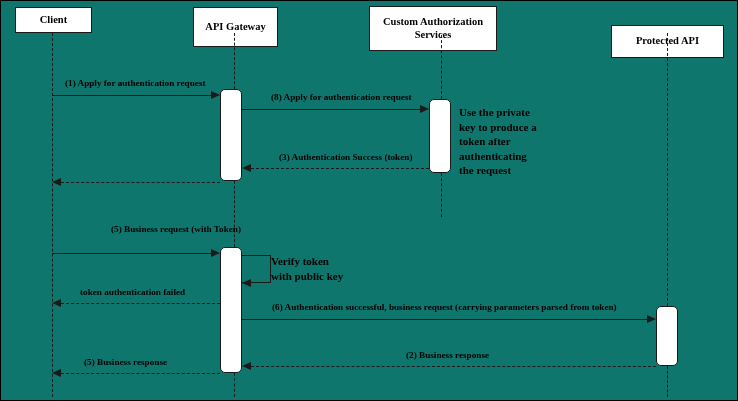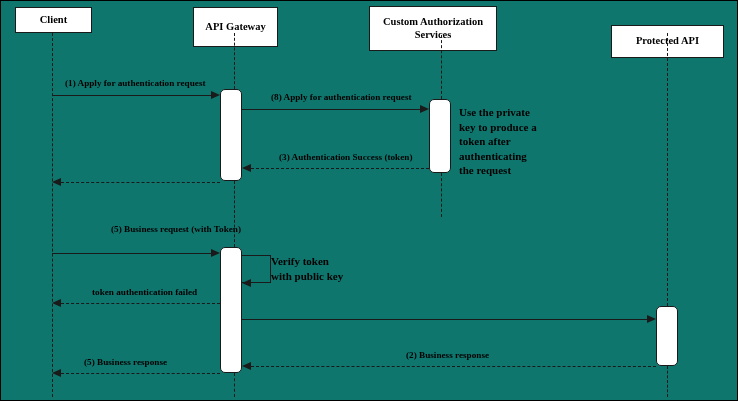--- a/index.html
+++ b/index.html
@@ -161,24 +161,25 @@
 
   <div class="msg-label" style="left:66px; top:224px;margin-left:44px;">(5) Business request (with Token)</div>
   <div class="msg-line msg-solid" style="left:51px; top:252px; width:160px;"></div>
   <div class="arrowhead arrow-right" style="left:210px; top:247.5px;"></div>
 
   <div class="self-msg" style="left:241px; top:254px; width:29px; height:28px;"></div>
   <div class="arrowhead arrow-left" style="left:241px; top:277.5px;"></div>
   <div class="note-text" style="left:270px; top:253px; width:80px;">Verify token
 with public key</div>
 
-  <div class="msg-label" style="left:91px; top:287px;">token authentication failed</div>
+  <div class="msg-label" style="left:79px; top:287px;">token authentication failed</div>
   <div class="msg-line msg-dashed" style="left:60px; top:302px; width:159px;"></div>
   <div class="arrowhead arrow-left" style="left:51px; top:297.5px;"></div>
 
+  <div class="msg-label" style="left:271px; top:302px;">(6) Authentication successful, business request (carrying parameters parsed from token)</div>
   <div class="msg-line msg-solid" style="left:241px; top:318px; width:406px;"></div>
   <div class="arrowhead arrow-right" style="left:646px; top:313.5px;"></div>
 
   <div class="msg-label" style="left:405px; top:350px;">(2) Business response</div>
   <div class="msg-line msg-dashed" style="left:250px; top:365px; width:405px;"></div>
   <div class="arrowhead arrow-left" style="left:241px; top:360.5px;"></div>
 
   <div class="msg-label" style="left:83px; top:357px;">(5) Business response</div>
   <div class="msg-line msg-dashed" style="left:60px; top:372px; width:159px;"></div>
   <div class="arrowhead arrow-left" style="left:51px; top:367.5px;"></div>

